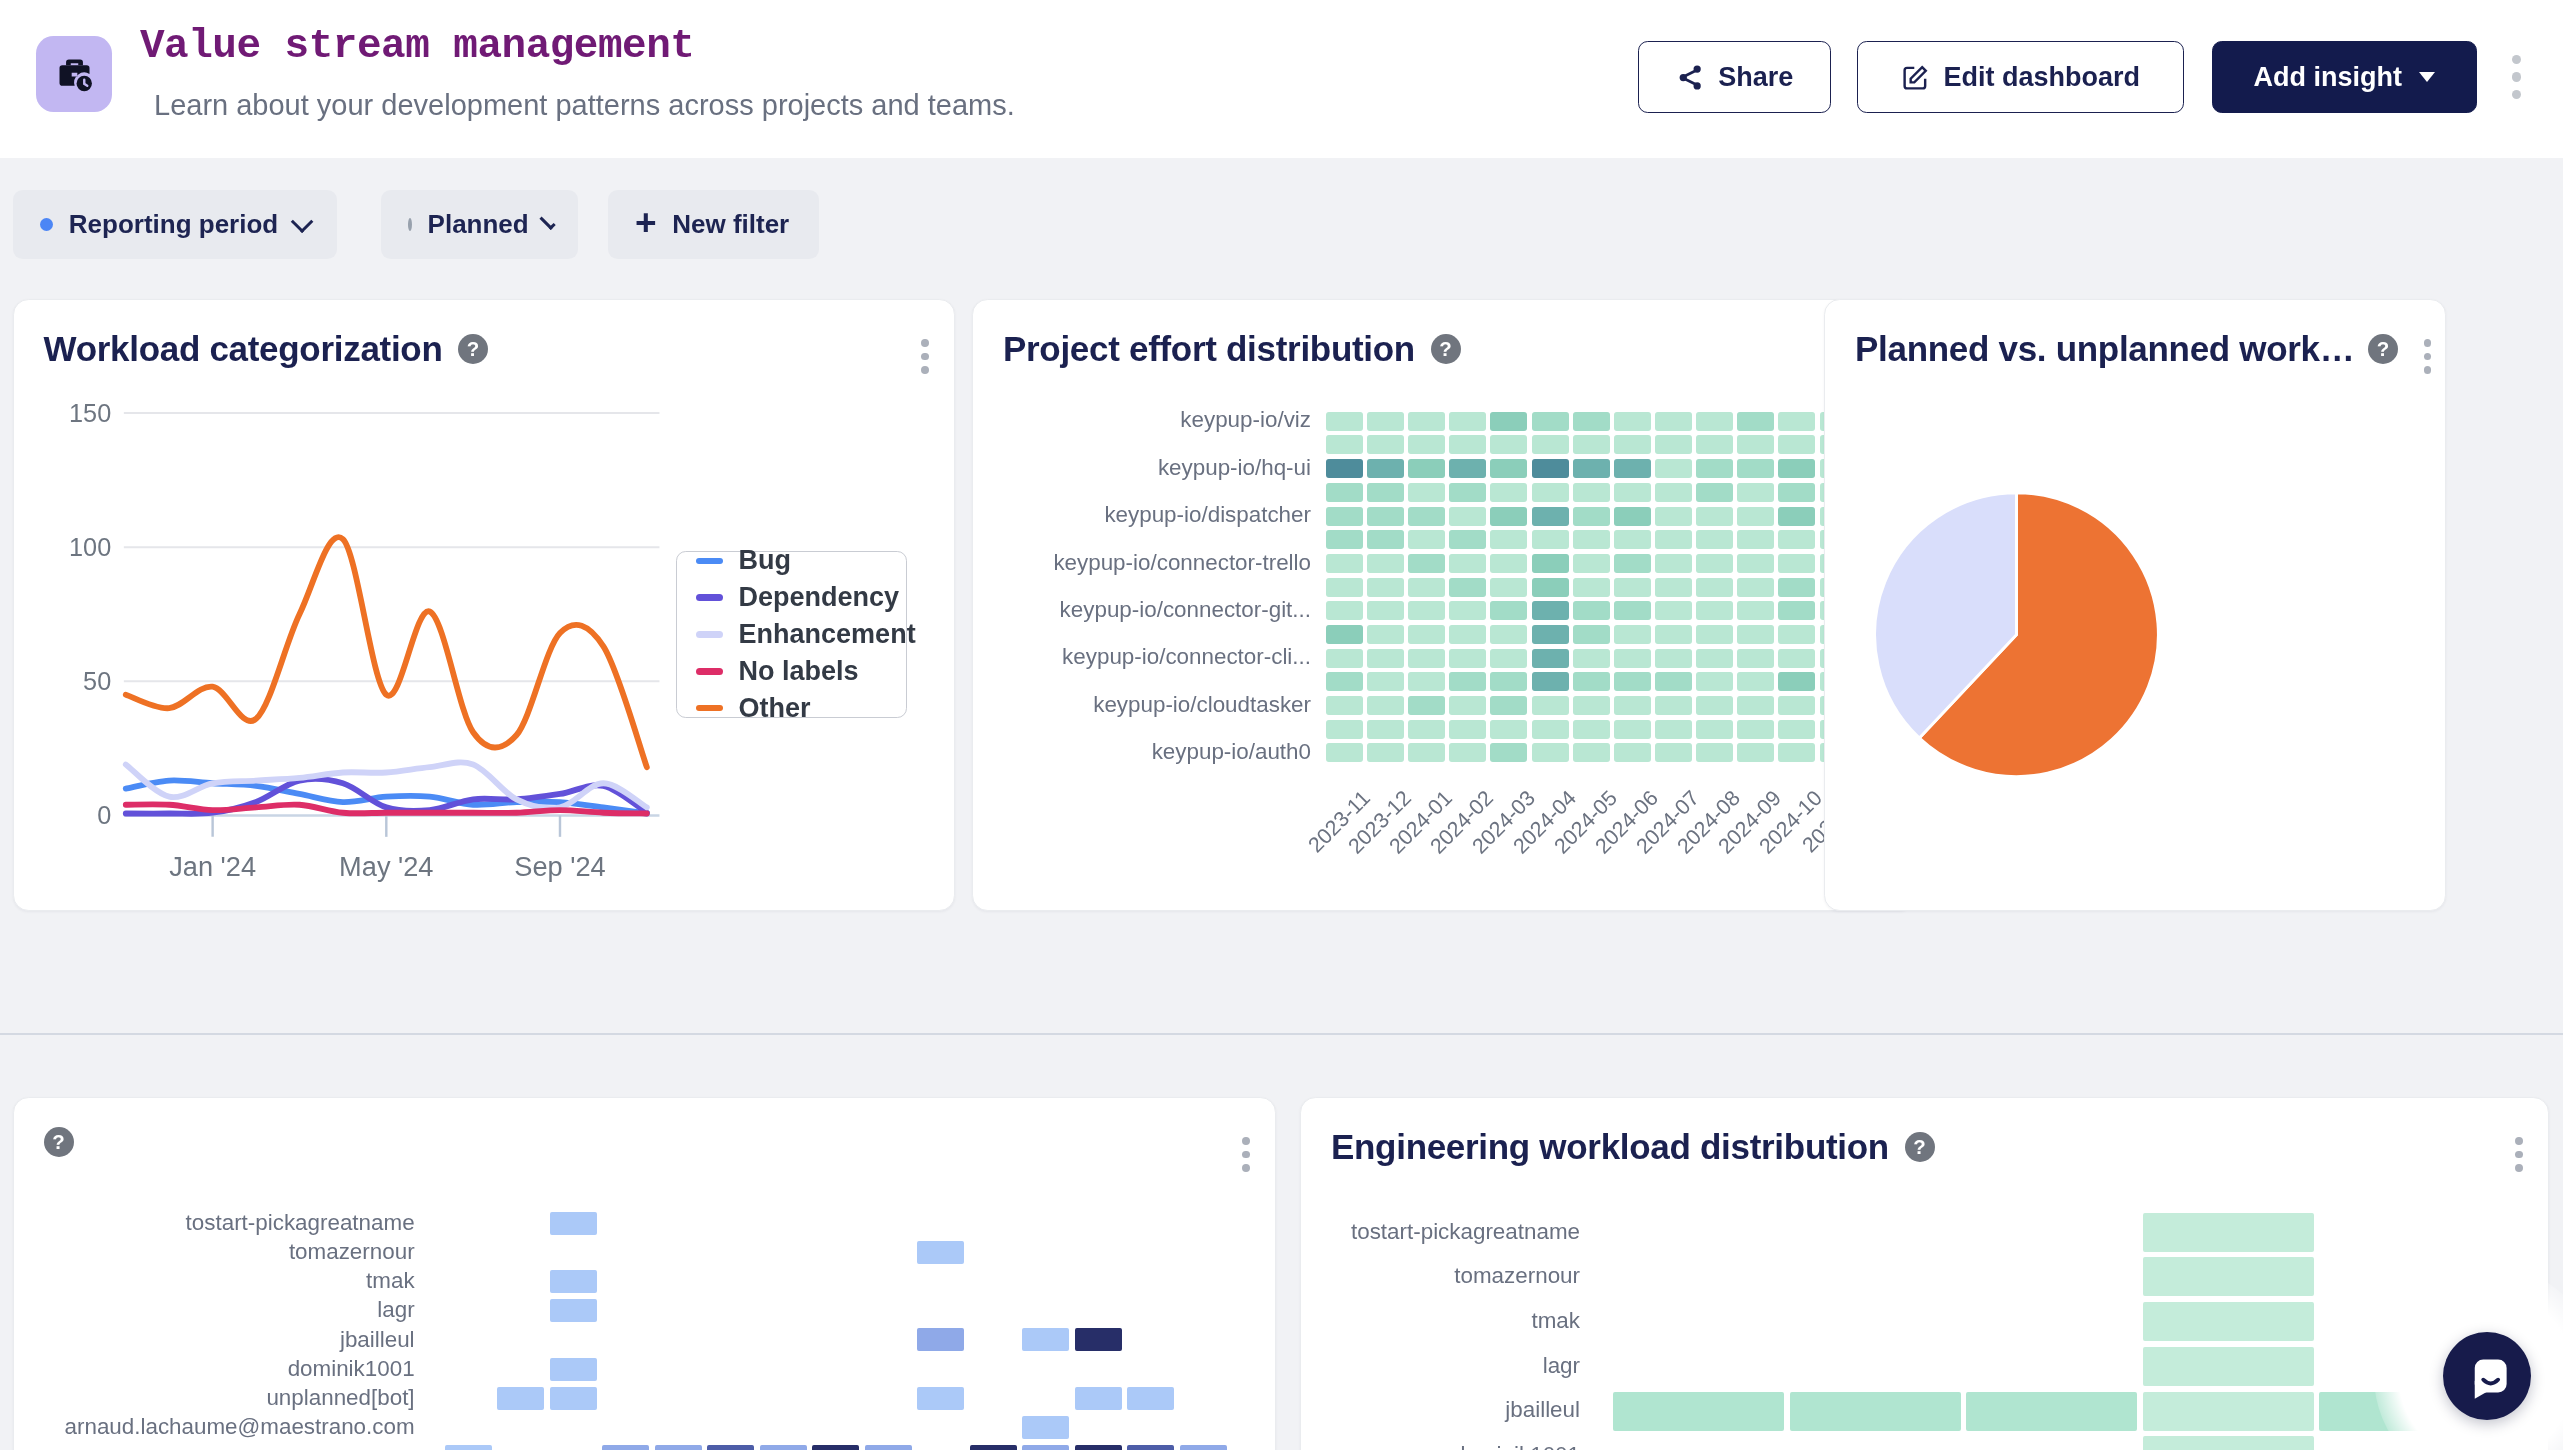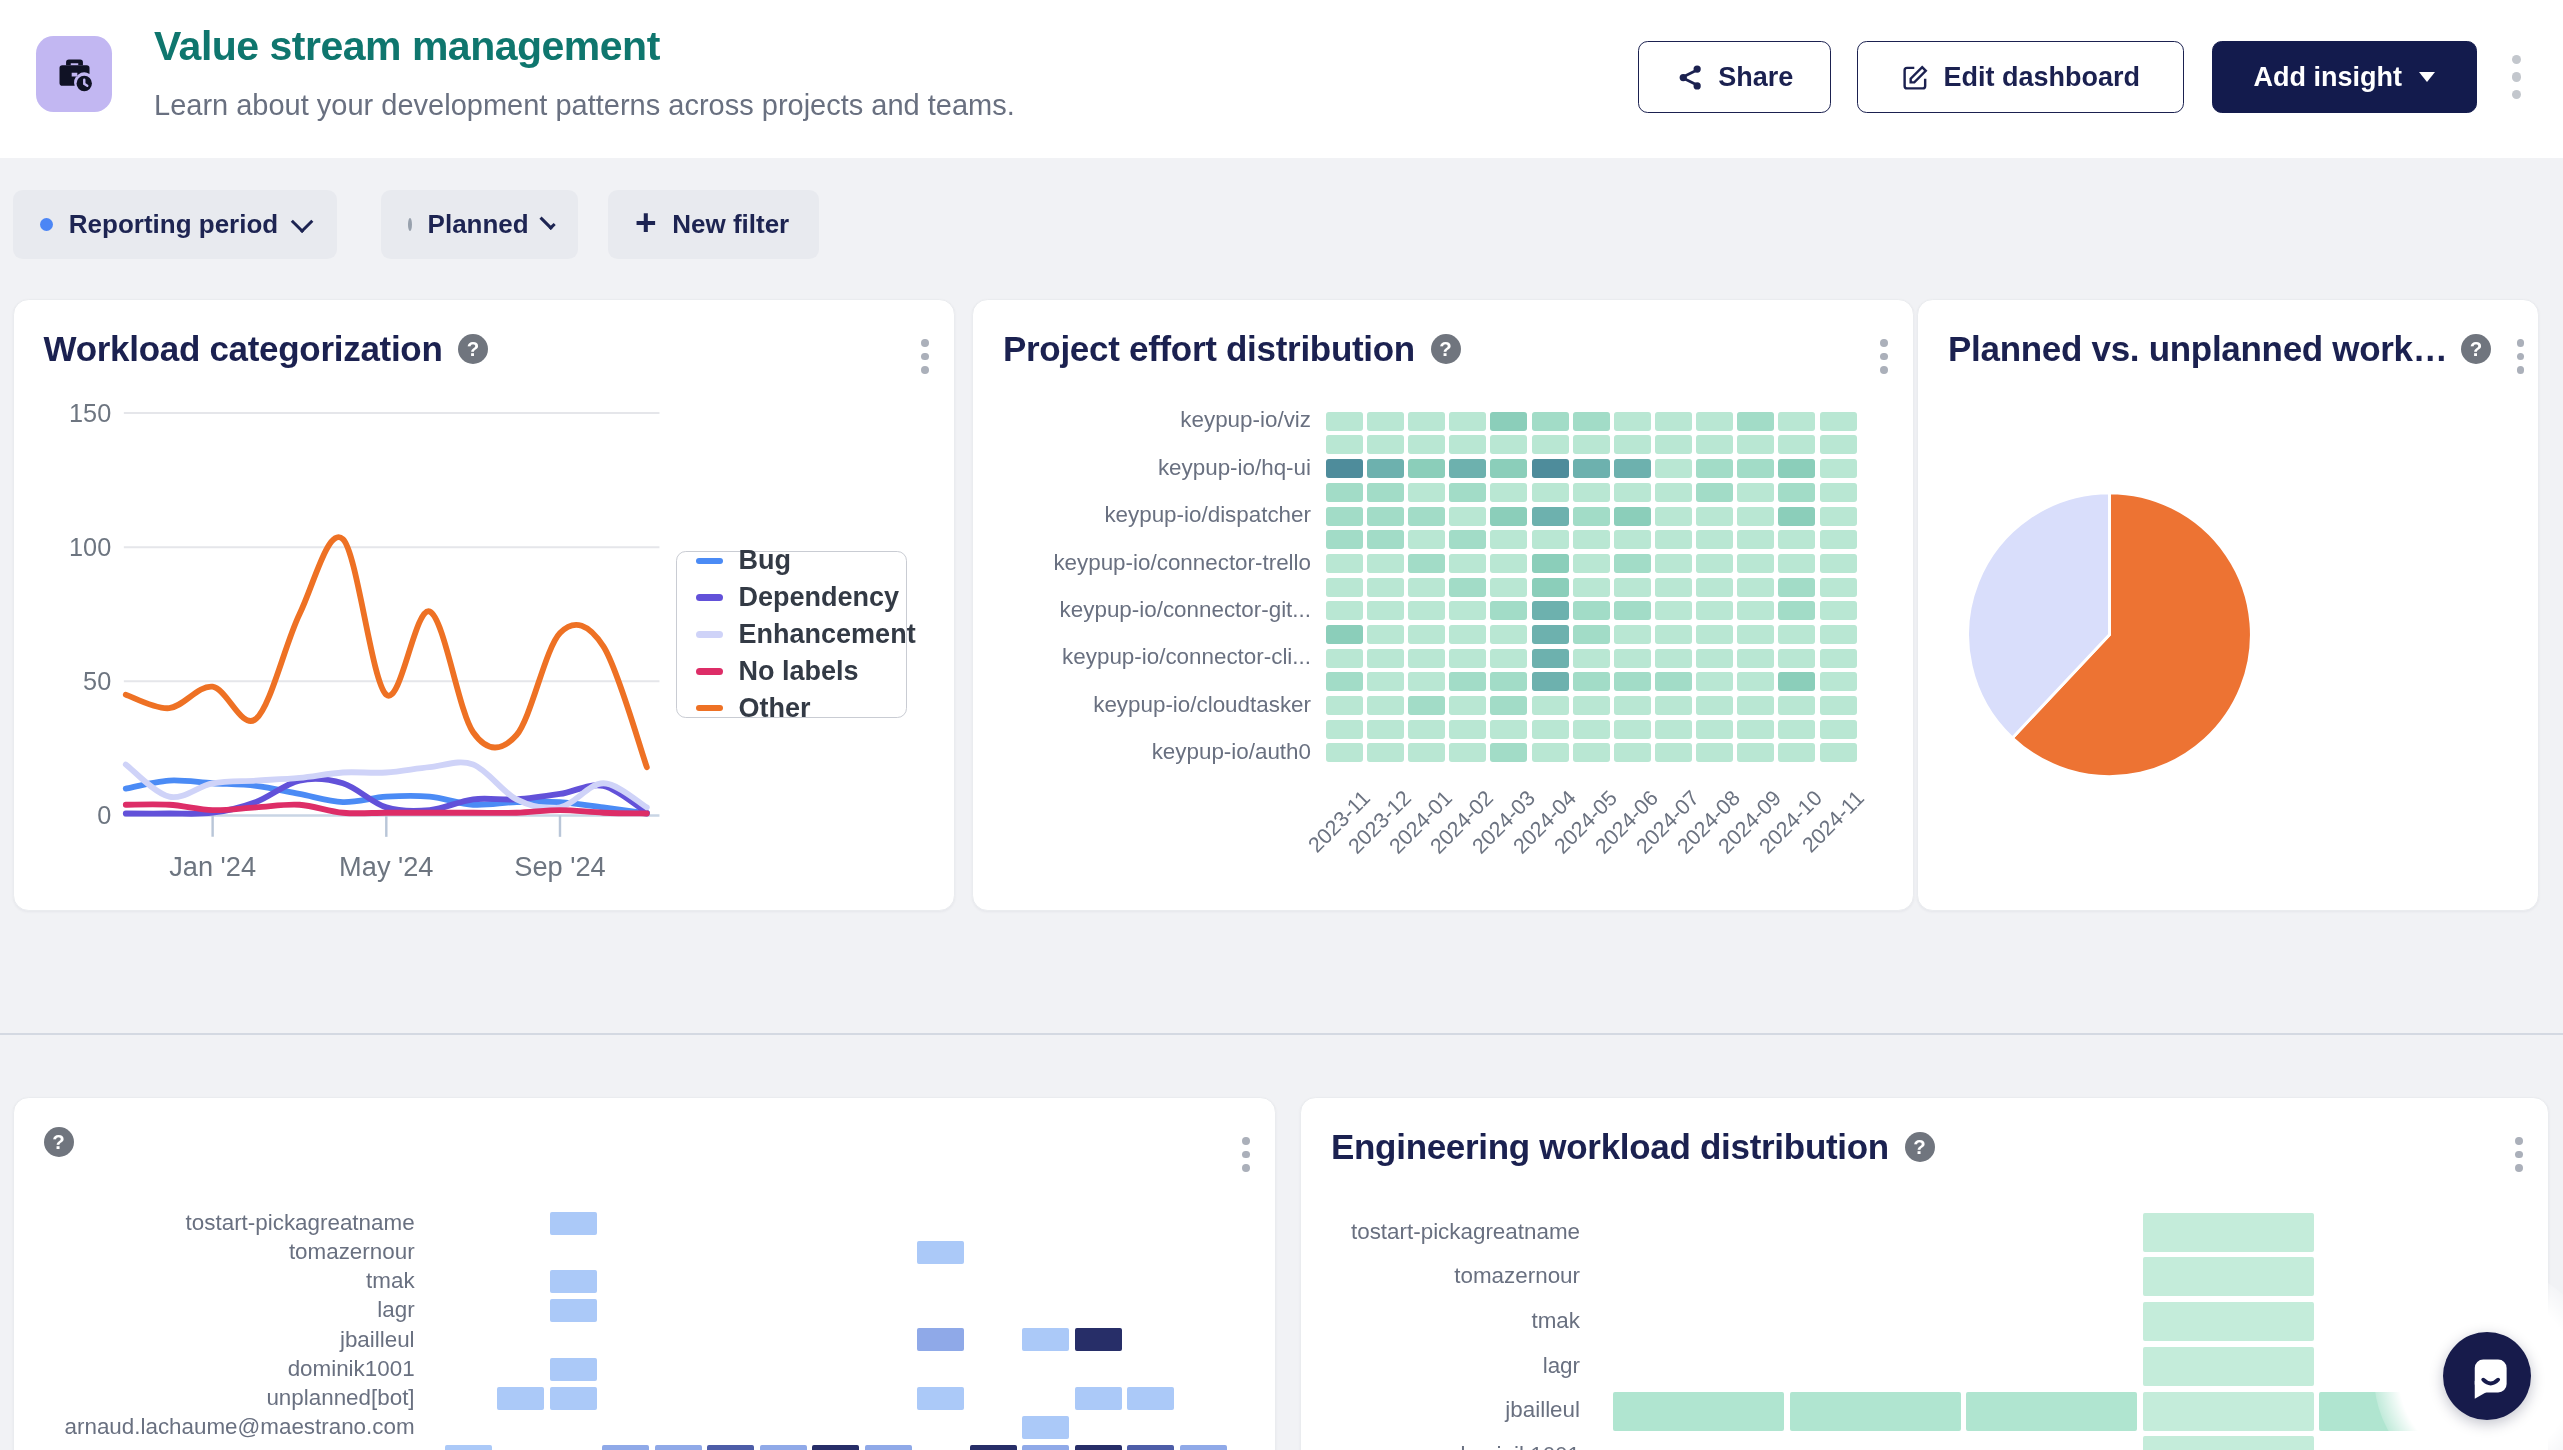--- a/index.html
+++ b/index.html
@@ -5,21 +5,21 @@
   html,body{margin:0;padding:0;}
   body{
     width:2563px;height:1451px;position:relative;overflow:hidden;
     background:#f1f2f5;font-family:"Liberation Sans",sans-serif;
     -webkit-font-smoothing:antialiased;
   }
   .abs{position:absolute;}
   
   .header{position:absolute;left:0;top:0;width:2563px;height:158px;background:#ffffff;}
   .app-icon{position:absolute;left:36px;top:36px;width:76px;height:76px;border-radius:17.5px;background:#c2b7f2;display:flex;align-items:center;justify-content:center;}
-  .page-title{position:absolute;left:154px;top:23px;font-size:41px;font-weight:700;color:#0f766e;letter-spacing:-0.5px;}
+  .page-title{position:absolute;left:140px;top:23px;font-size:41px;font-weight:700;color:#701a75;letter-spacing:-0.5px;font-family:Liberation Mono, monospace;}
   .page-subtitle{position:absolute;left:154px;top:89px;font-size:29px;color:#697080;}
   .btn{position:absolute;top:41px;height:72px;box-sizing:border-box;border:1.9px solid #1b2150;border-radius:9.7px;
        background:#fff;color:#1b2150;font-size:27px;font-weight:700;display:flex;align-items:center;justify-content:center;gap:13.6px;cursor:pointer;}
   .btn.primary{background:#131b4d;border-color:#131b4d;color:#fff;}
   .caret-down{width:0;height:0;border-left:8.8px solid transparent;border-right:8.8px solid transparent;border-top:10.7px solid #fff;margin-left:3.9px;}
   .kebab{display:flex;flex-direction:column;align-items:center;justify-content:center;gap:7.8px;cursor:pointer;}
   .kebab i{display:block;width:9.7px;height:9.7px;border-radius:50%;background:#c3c7cd;}
   .card .kebab{position:absolute;right:25px;top:39px;gap:5.8px;}
   .card .kebab i{width:7.8px;height:7.8px;background:#abb0ba;}
   
@@ -389,21 +389,21 @@
       <div class="hm-xlab" style="left: 632px; top: 486px;">2024-05</div>
       <div class="hm-xlab" style="left: 673px; top: 486px;">2024-06</div>
       <div class="hm-xlab" style="left: 714px; top: 486px;">2024-07</div>
       <div class="hm-xlab" style="left: 755px; top: 486px;">2024-08</div>
       <div class="hm-xlab" style="left: 796px; top: 486px;">2024-09</div>
       <div class="hm-xlab" style="left: 837px; top: 486px;">2024-10</div>
       <div class="hm-xlab" style="left: 879px; top: 486px;">2024-11</div>
     </div>
 </div>
 
-<div class="card" style="left:1917px;top:299px;width:620px;height:610px;">
+<div class="card" style="left:1824px;top:299px;width:620px;height:610px;">
   <div class="card-head" style="gap:13.6px;max-width:583px;">
     <span class="card-title">Planned vs. unplanned work…</span>
     <span class="help">?</span>
   </div>
   <div class="kebab" style="right:13.6px;">
       <i></i>
       <i></i>
       <i></i>
     </div>
   <svg id="pie-chart" width="620" height="610" viewBox="0 0 638 627">

